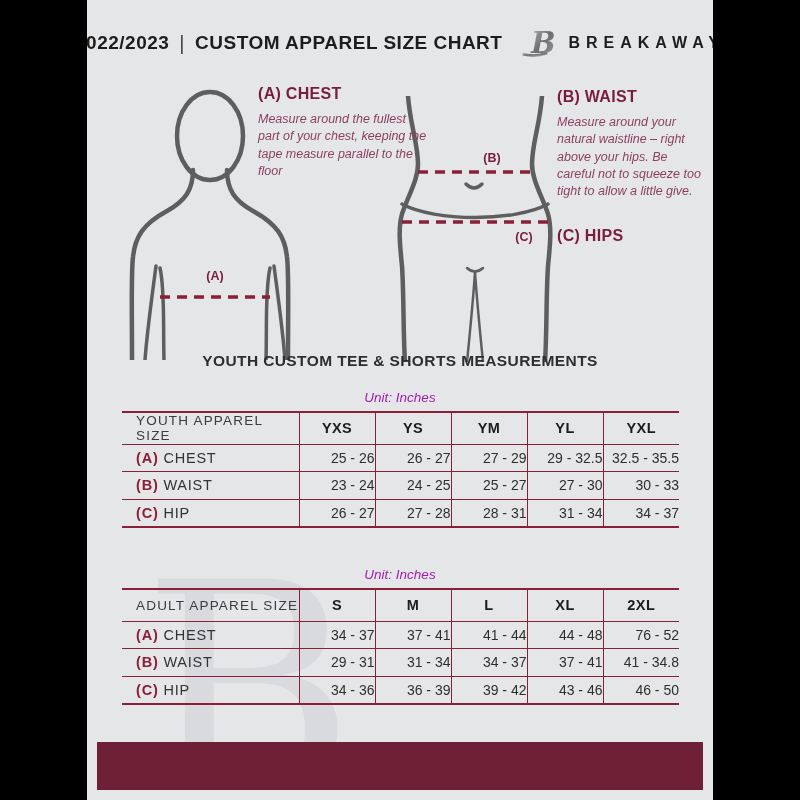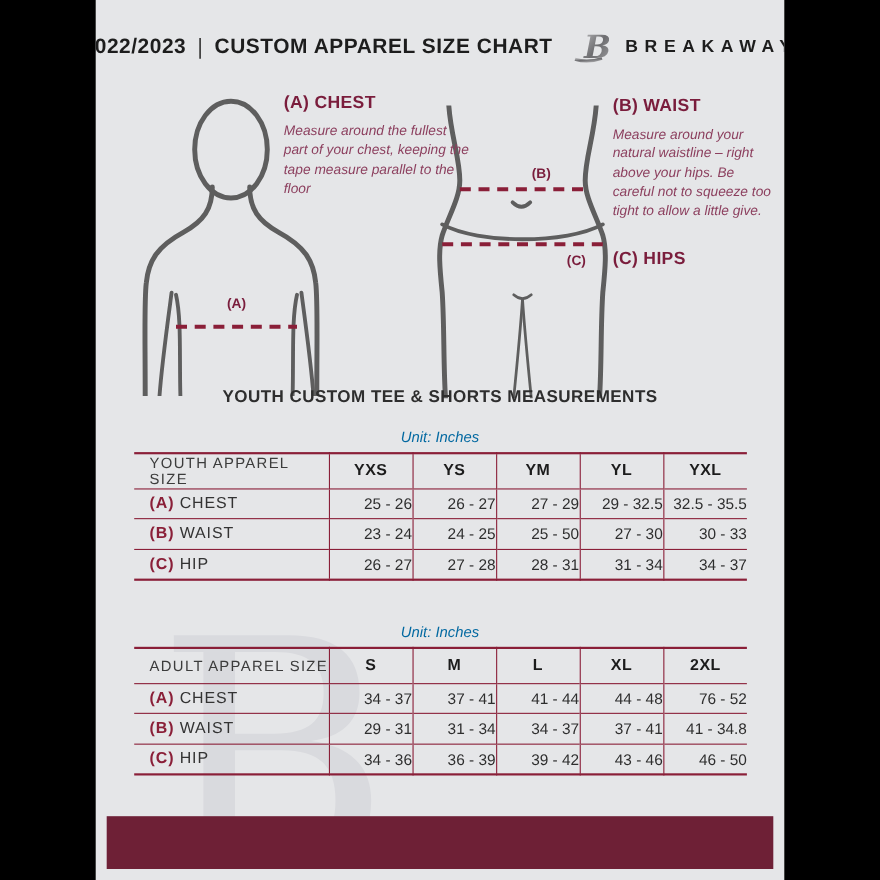--- a/index.html
+++ b/index.html
@@ -33,21 +33,21 @@
 
   .fig{position:absolute;z-index:1;}
   .fig1{left:36px;top:84px;}
   .fig2{left:303px;top:96px;}
   .fig path,.fig ellipse{fill:none;stroke:var(--outline);stroke-linecap:round;}
   .fig .dash{stroke:var(--maroon-border);stroke-width:3.5;stroke-dasharray:10 7;stroke-linecap:butt;}
   .fig text{font-family:"Liberation Sans",sans-serif;font-weight:bold;font-size:12.5px;fill:var(--maroon-dark);}
 
   
   .tbl-title{position:absolute;left:0;width:100%;text-align:center;font-weight:bold;font-size:15.5px;letter-spacing:.4px;color:var(--ink);z-index:1;}
-  .tbl-unit{position:absolute;left:0;width:100%;text-align:center;font-style:italic;font-size:13.5px;color:#0369a1;z-index:1;}
+  .tbl-unit{position:absolute;left:0;width:100%;text-align:center;font-style:italic;font-size:13.5px;color:#a21caf;z-index:1;}
   table.size-table{position:absolute;left:35px;width:557px;border-collapse:collapse;table-layout:fixed;z-index:1;
                    border-bottom:2px solid var(--maroon-border);}
   .size-table col.lbl{width:177px;}
   .size-table thead tr{border-top:2px solid var(--maroon-border);}
   .size-table tbody tr{border-top:1.5px solid var(--maroon-border);}
   .size-table th,.size-table td{padding:0;}
   .size-table th:not(:first-child),.size-table td:not(:first-child){border-left:1.5px solid var(--maroon-border);}
   .size-table thead th{height:32px;}
   .size-table tbody td{height:27.5px;}
   .lbl-head{text-align:left;padding-left:14px !important;font-weight:normal;font-size:13.5px;letter-spacing:1.2px;color:#3c3c3c;}
@@ -163,21 +163,21 @@
         <td class="val">29 - 32.5</td>
         <td class="val">32.5 - 35.5</td>
       </tr>
       <tr>
         <td class="row-label">
           <span class="pfx">(B)</span>
           <span>WAIST</span>
         </td>
         <td class="val">23 - 24</td>
         <td class="val">24 - 25</td>
-        <td class="val">25 - 50</td>
+        <td class="val">25 - 27</td>
         <td class="val">27 - 30</td>
         <td class="val">30 - 33</td>
       </tr>
       <tr>
         <td class="row-label">
           <span class="pfx">(C)</span>
           <span>HIP</span>
         </td>
         <td class="val">26 - 27</td>
         <td class="val">27 - 28</td>

